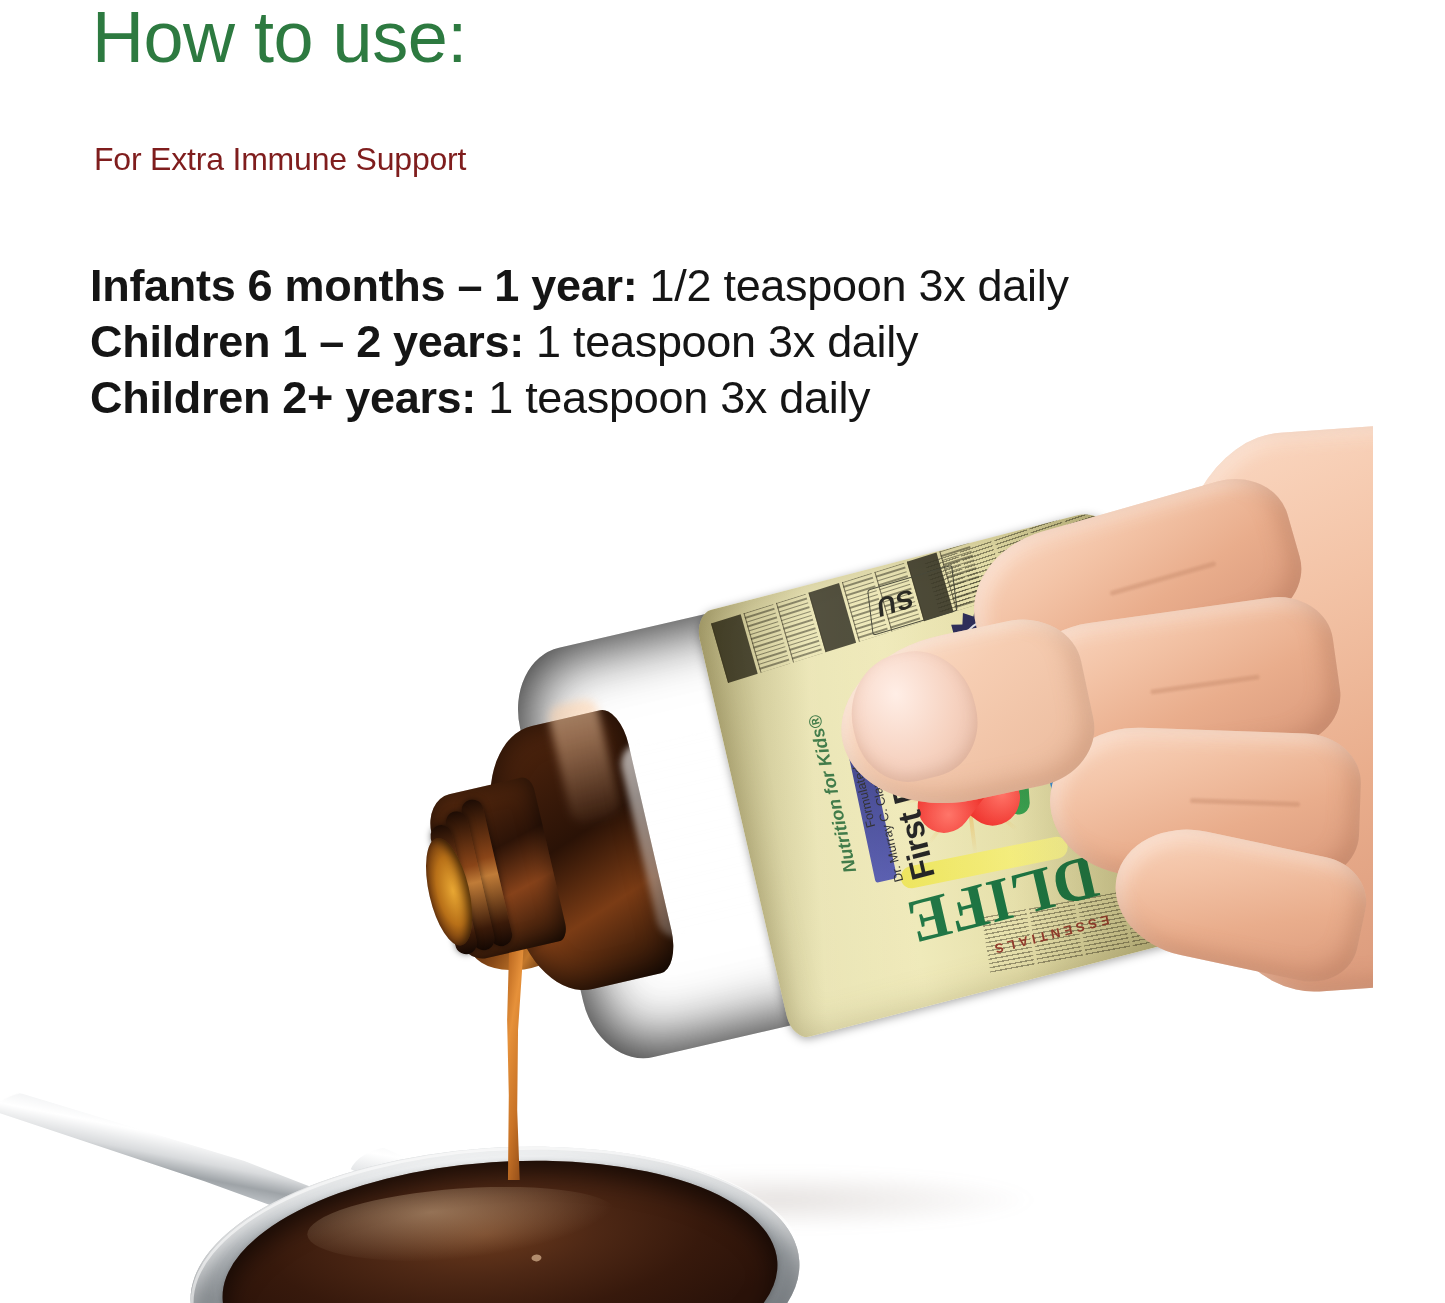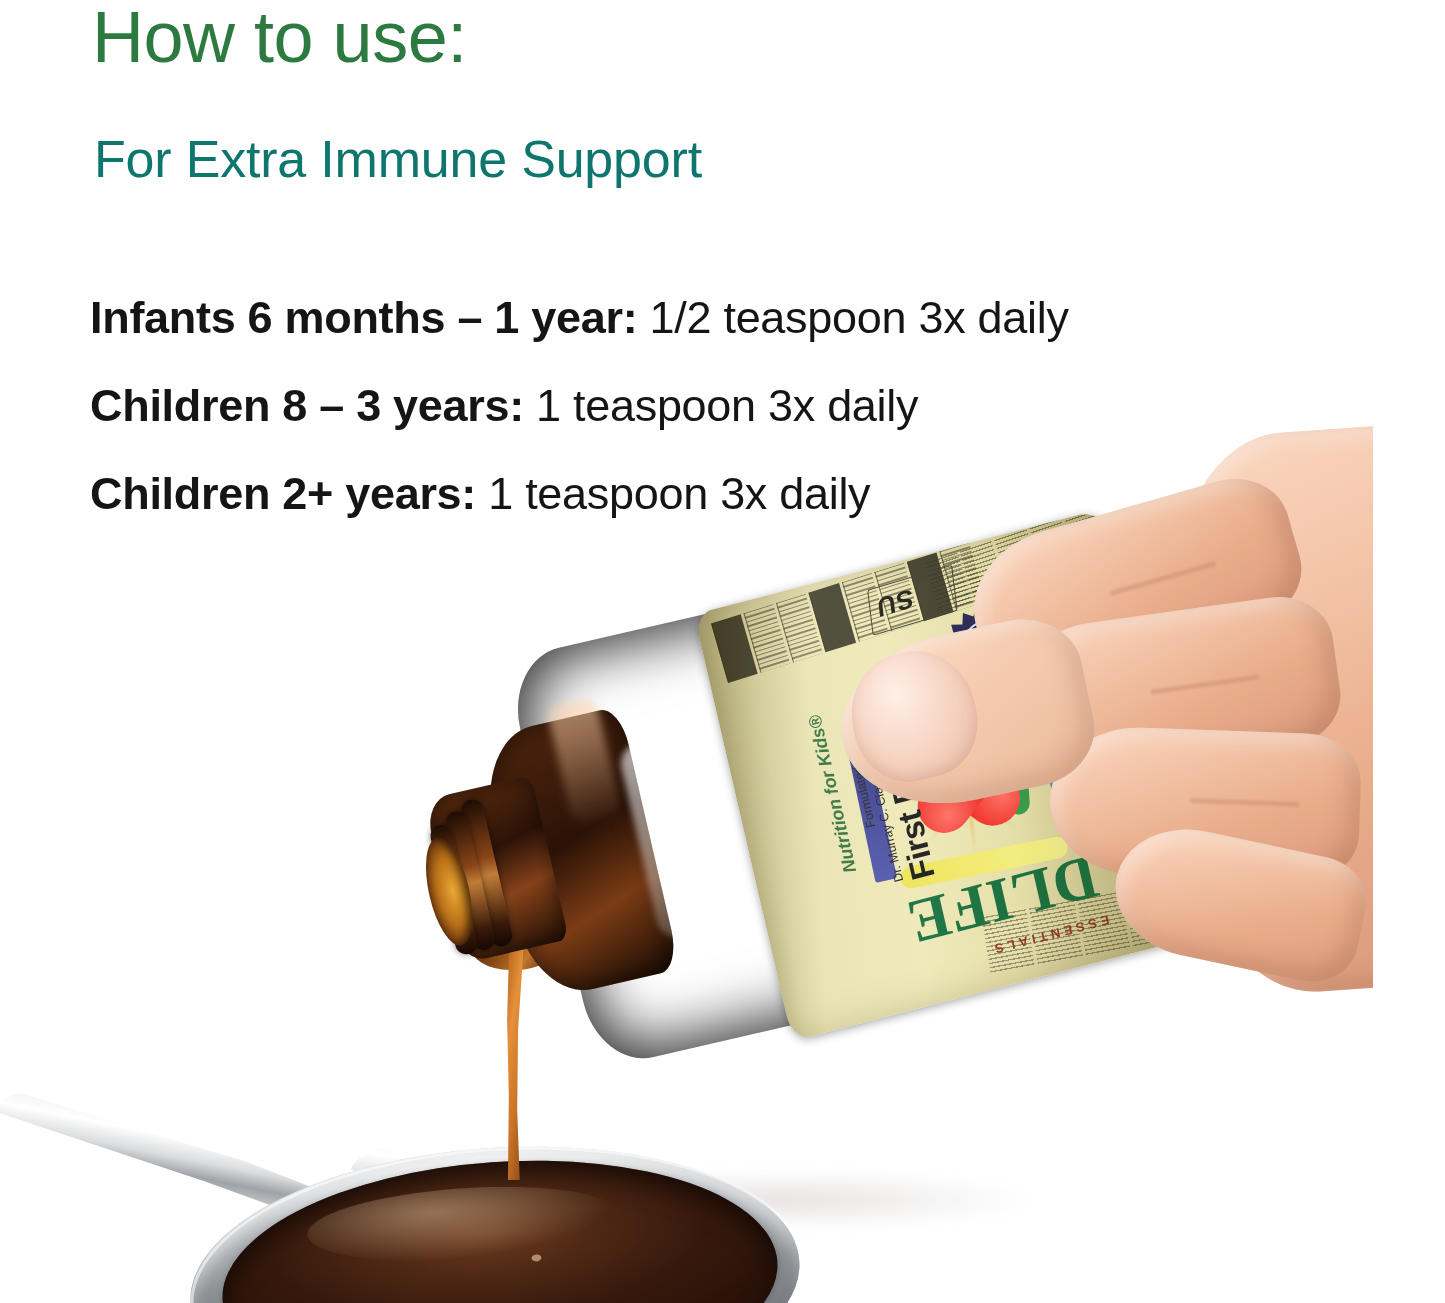--- a/index.html
+++ b/index.html
@@ -15,28 +15,28 @@
   
   .text-block{position:absolute;left:0;top:0;width:1380px;z-index:40;}
   .heading{
     position:absolute;left:92px;top:-2px;
     font-size:72px;line-height:78px;font-weight:400;
     color:#2d7a40;letter-spacing:-0.5px;
     white-space:nowrap;
   }
   .subhead{
     position:absolute;left:94px;top:133px;
-    font-size:52px;line-height:52px;font-weight:400;
-    color:#0f766e;letter-spacing:-0.2px;
+    font-size:32px;line-height:52px;font-weight:400;
+    color:#7f1d1d;letter-spacing:-0.2px;
     white-space:nowrap;
   }
   .dose-list{position:absolute;left:90px;top:258px;}
   .dose-line{
     font-size:45px;line-height:56px;color:#151515;
-    white-space:nowrap;letter-spacing:-0.3px;margin-top:32px;
+    white-space:nowrap;letter-spacing:-0.3px;
   }
   .dose-line b{font-weight:700;}
   .dose-line span.val{font-weight:400;}
 
   
   .photo{position:absolute;left:0;top:410px;width:1445px;height:893px;z-index:10;}
 
   
   .spoon{position:absolute;left:-10px;top:640px;width:820px;height:230px;}
   .spoon-handle{
@@ -451,21 +451,21 @@
     <div class="heading">How to use:</div>
 
     <div class="subhead">For Extra Immune Support</div>
 
     <div class="dose-list">
       <div class="dose-line">
         <b>Infants 6 months – 1 year:</b>
         <span class="val">1/2 teaspoon 3x daily</span>
       </div>
       <div class="dose-line">
-        <b>Children 8 – 3 years:</b>
+        <b>Children 1 – 2 years:</b>
         <span class="val">1 teaspoon 3x daily</span>
       </div>
       <div class="dose-line">
         <b>Children 2+ years:</b>
         <span class="val">1 teaspoon 3x daily</span>
       </div>
     </div>
   </div>
 
   <div class="photo">

